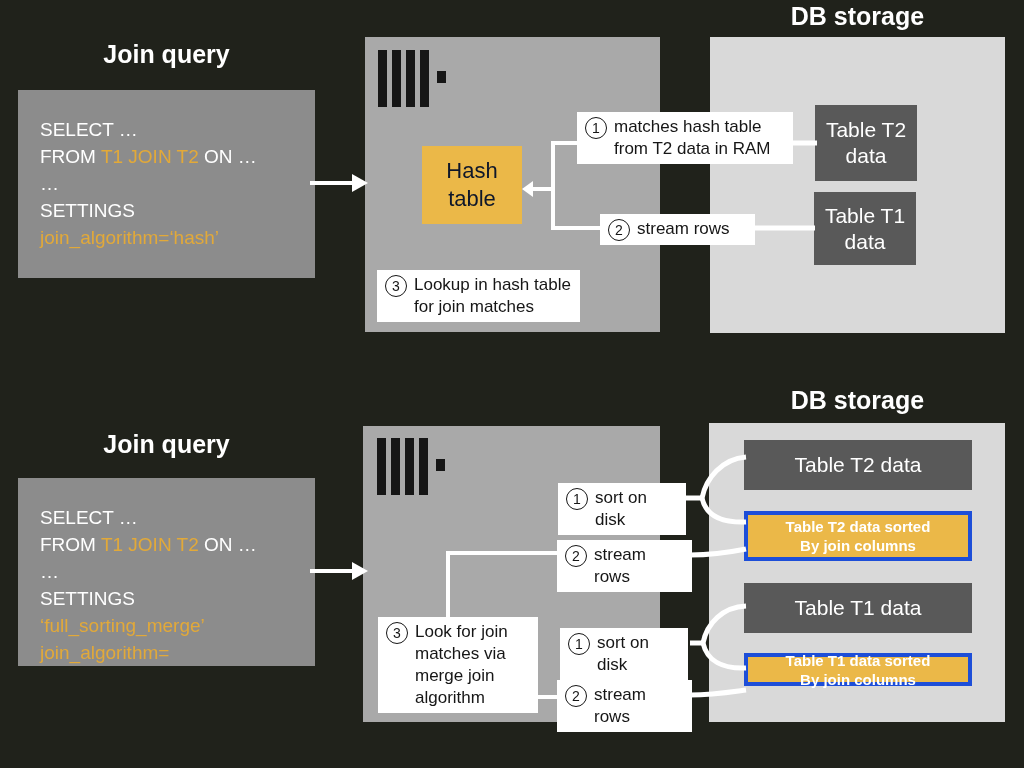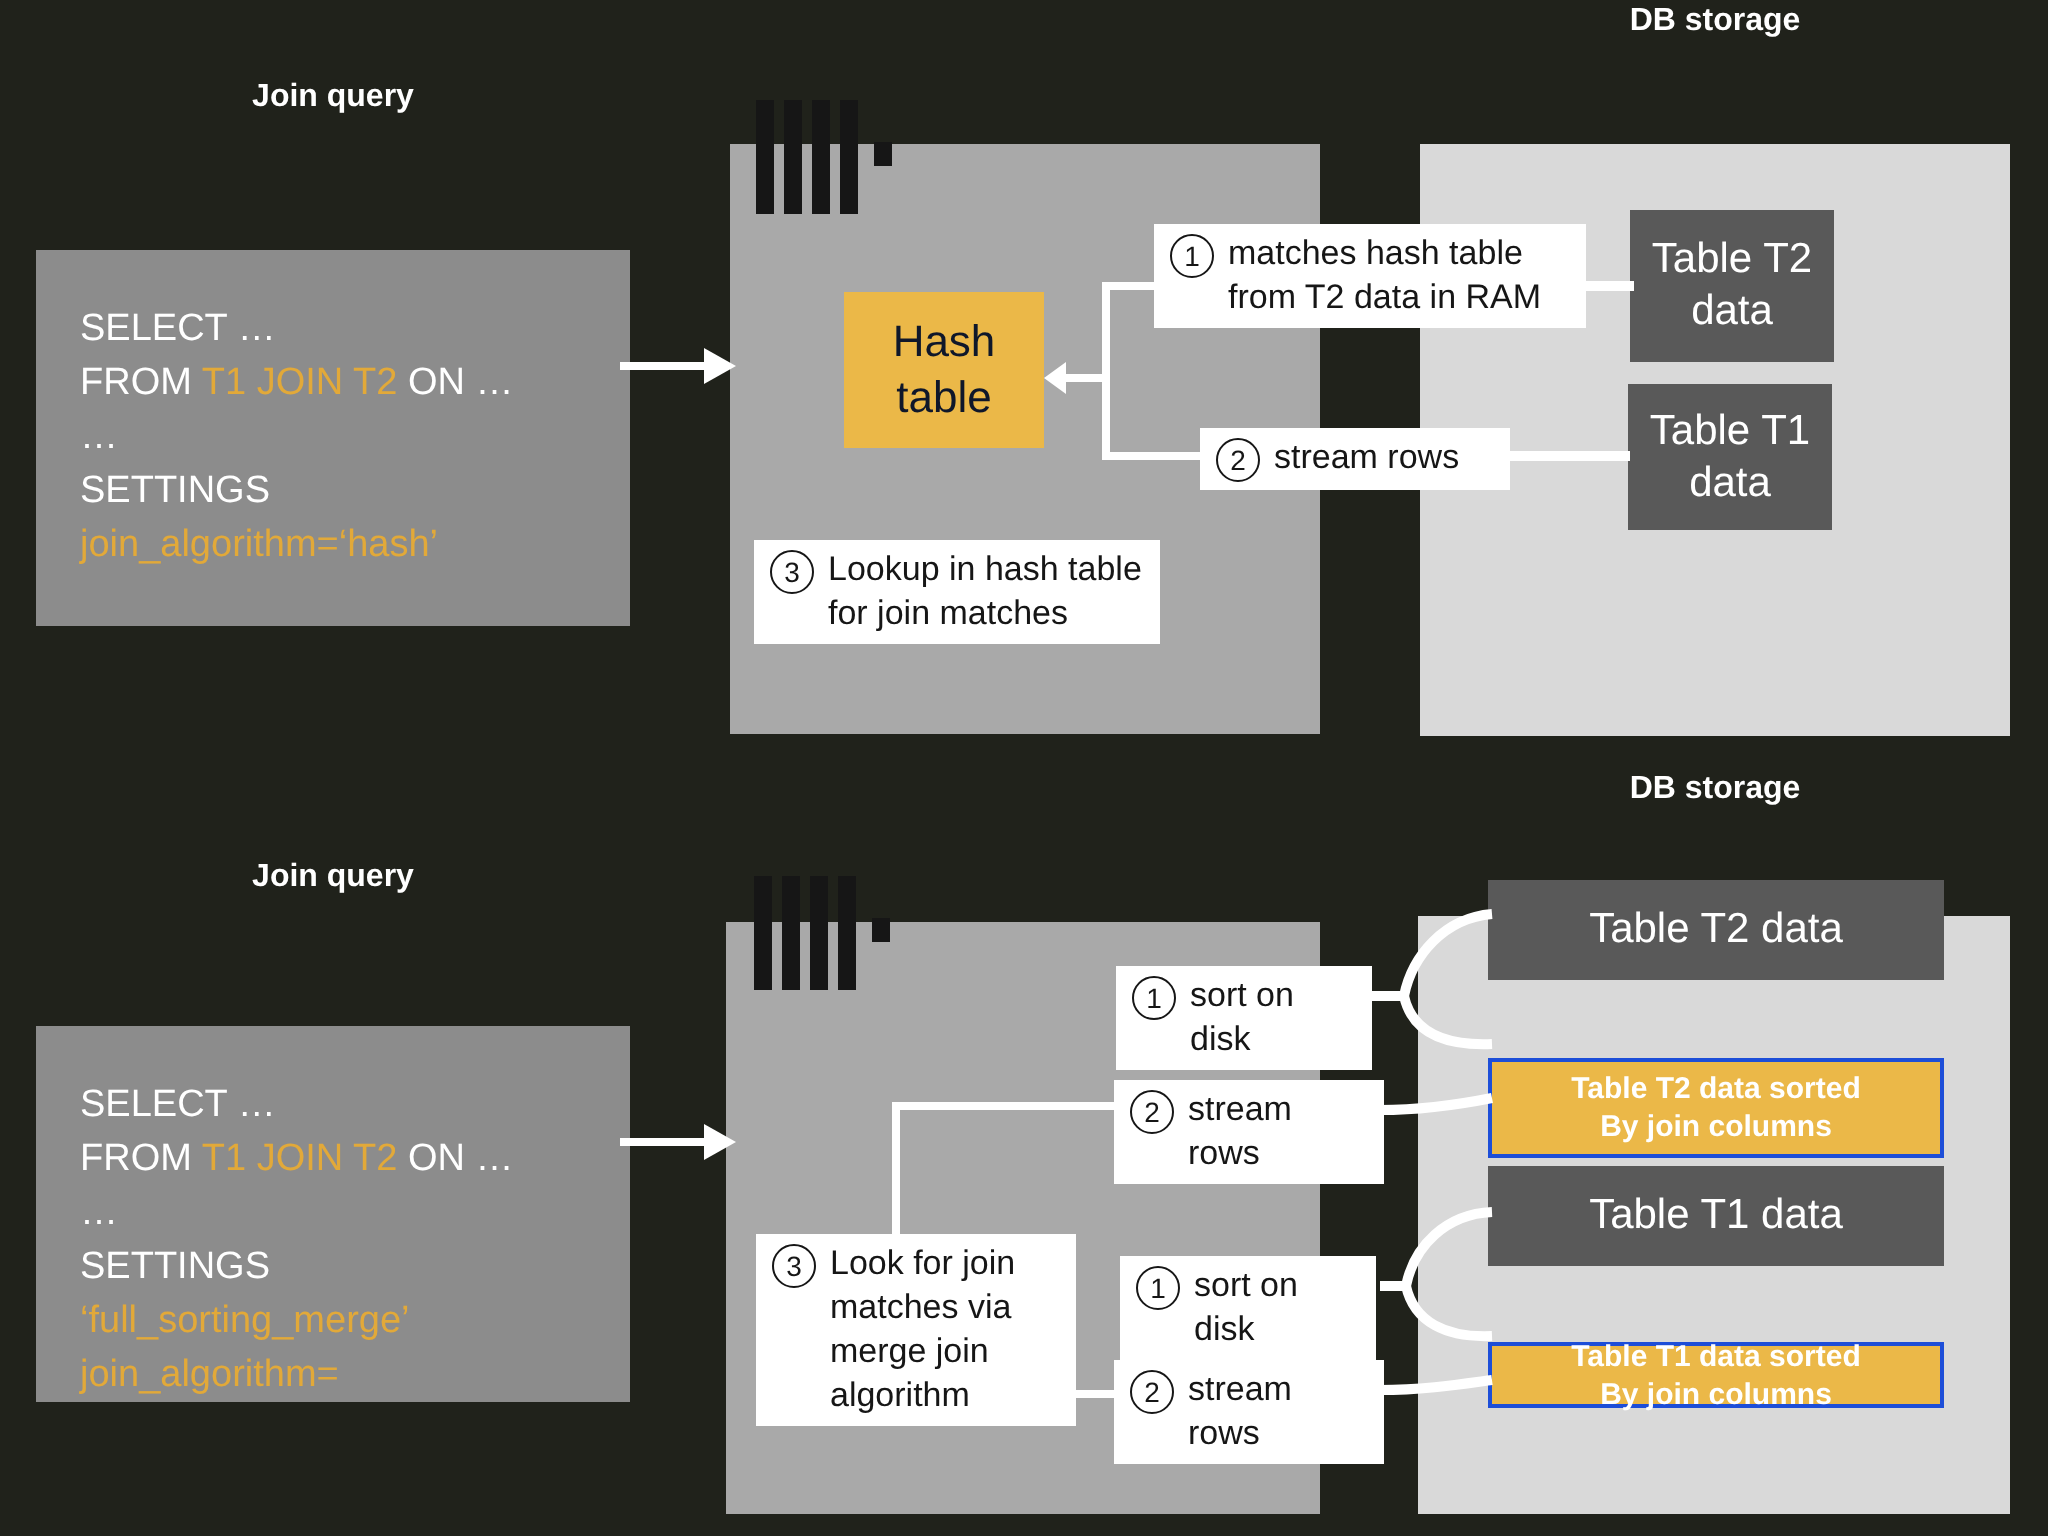--- a/index.html
+++ b/index.html
@@ -2,48 +2,48 @@
 <html><head>
 <meta charset="utf-8">
 <style>
   html,body{margin:0;padding:0;background:#20221b;}
   .stage{
     position:relative;width:1024px;height:768px;overflow:hidden;
     background:#20221b;
     font-family:"Liberation Sans","DejaVu Sans",sans-serif;
   }
   .title{
-    position:absolute;color:#ffffff;font-weight:bold;font-size:16px;
+    position:absolute;color:#ffffff;font-weight:bold;font-size:25px;
     text-align:center;white-space:nowrap;z-index:2;
   }
-  .panel{position:absolute;z-index:1;margin-top:35px;}
+  .panel{position:absolute;z-index:1;}
   .q-box{
     background:#8c8c8c;color:#ffffff;font-size:19px;line-height:27px;
     padding:26px 0 0 22px;box-sizing:border-box;overflow:hidden;
   }
   .q-box .yel{color:#e2a939;}
   .server{background:#a9a9a9;}
   .db{background:#d9d9d9;}
   .logo{position:absolute;width:70px;height:57px;z-index:3;}
   .logo .bar{position:absolute;top:0;width:9px;height:57px;background:#161616;}
   .logo .dot{position:absolute;left:59px;top:21px;width:9px;height:12px;background:#161616;}
   .hashbox{
     position:absolute;background:#ebb848;color:#0f172a;font-size:22px;line-height:28px;
     display:flex;align-items:center;justify-content:center;text-align:center;z-index:4;
   }
   .darkbox{
     position:absolute;background:#595959;color:#ffffff;font-weight:normal;
     display:flex;flex-direction:column;align-items:center;justify-content:center;
     text-align:center;z-index:4;font-size:21px;line-height:26px;
   }
   .sortedbox{
-    position:absolute;background:#ebb848;border:2px solid #1d4ed8;color:#ffffff;
+    position:absolute;background:#ebb848;border:4px solid #1d4ed8;color:#ffffff;
     font-weight:bold;font-size:15px;line-height:19px;box-sizing:border-box;
     display:flex;flex-direction:column;align-items:center;justify-content:center;
-    text-align:right;z-index:4;margin-top:18px;
+    text-align:right;z-index:4;
   }
   .wires{position:absolute;left:0;top:0;z-index:5;pointer-events:none;}
   .steplabel{
     position:absolute;background:#ffffff;color:#161616;font-size:17px;line-height:22px;
     display:flex;align-items:flex-start;gap:7px;padding:4px 8px;box-sizing:border-box;z-index:6;
   }
   .circ{
     flex:0 0 auto;width:20px;height:20px;border:1.6px solid #161616;border-radius:50%;
     display:flex;align-items:center;justify-content:center;font-size:14px;margin-top:1px;
   }

